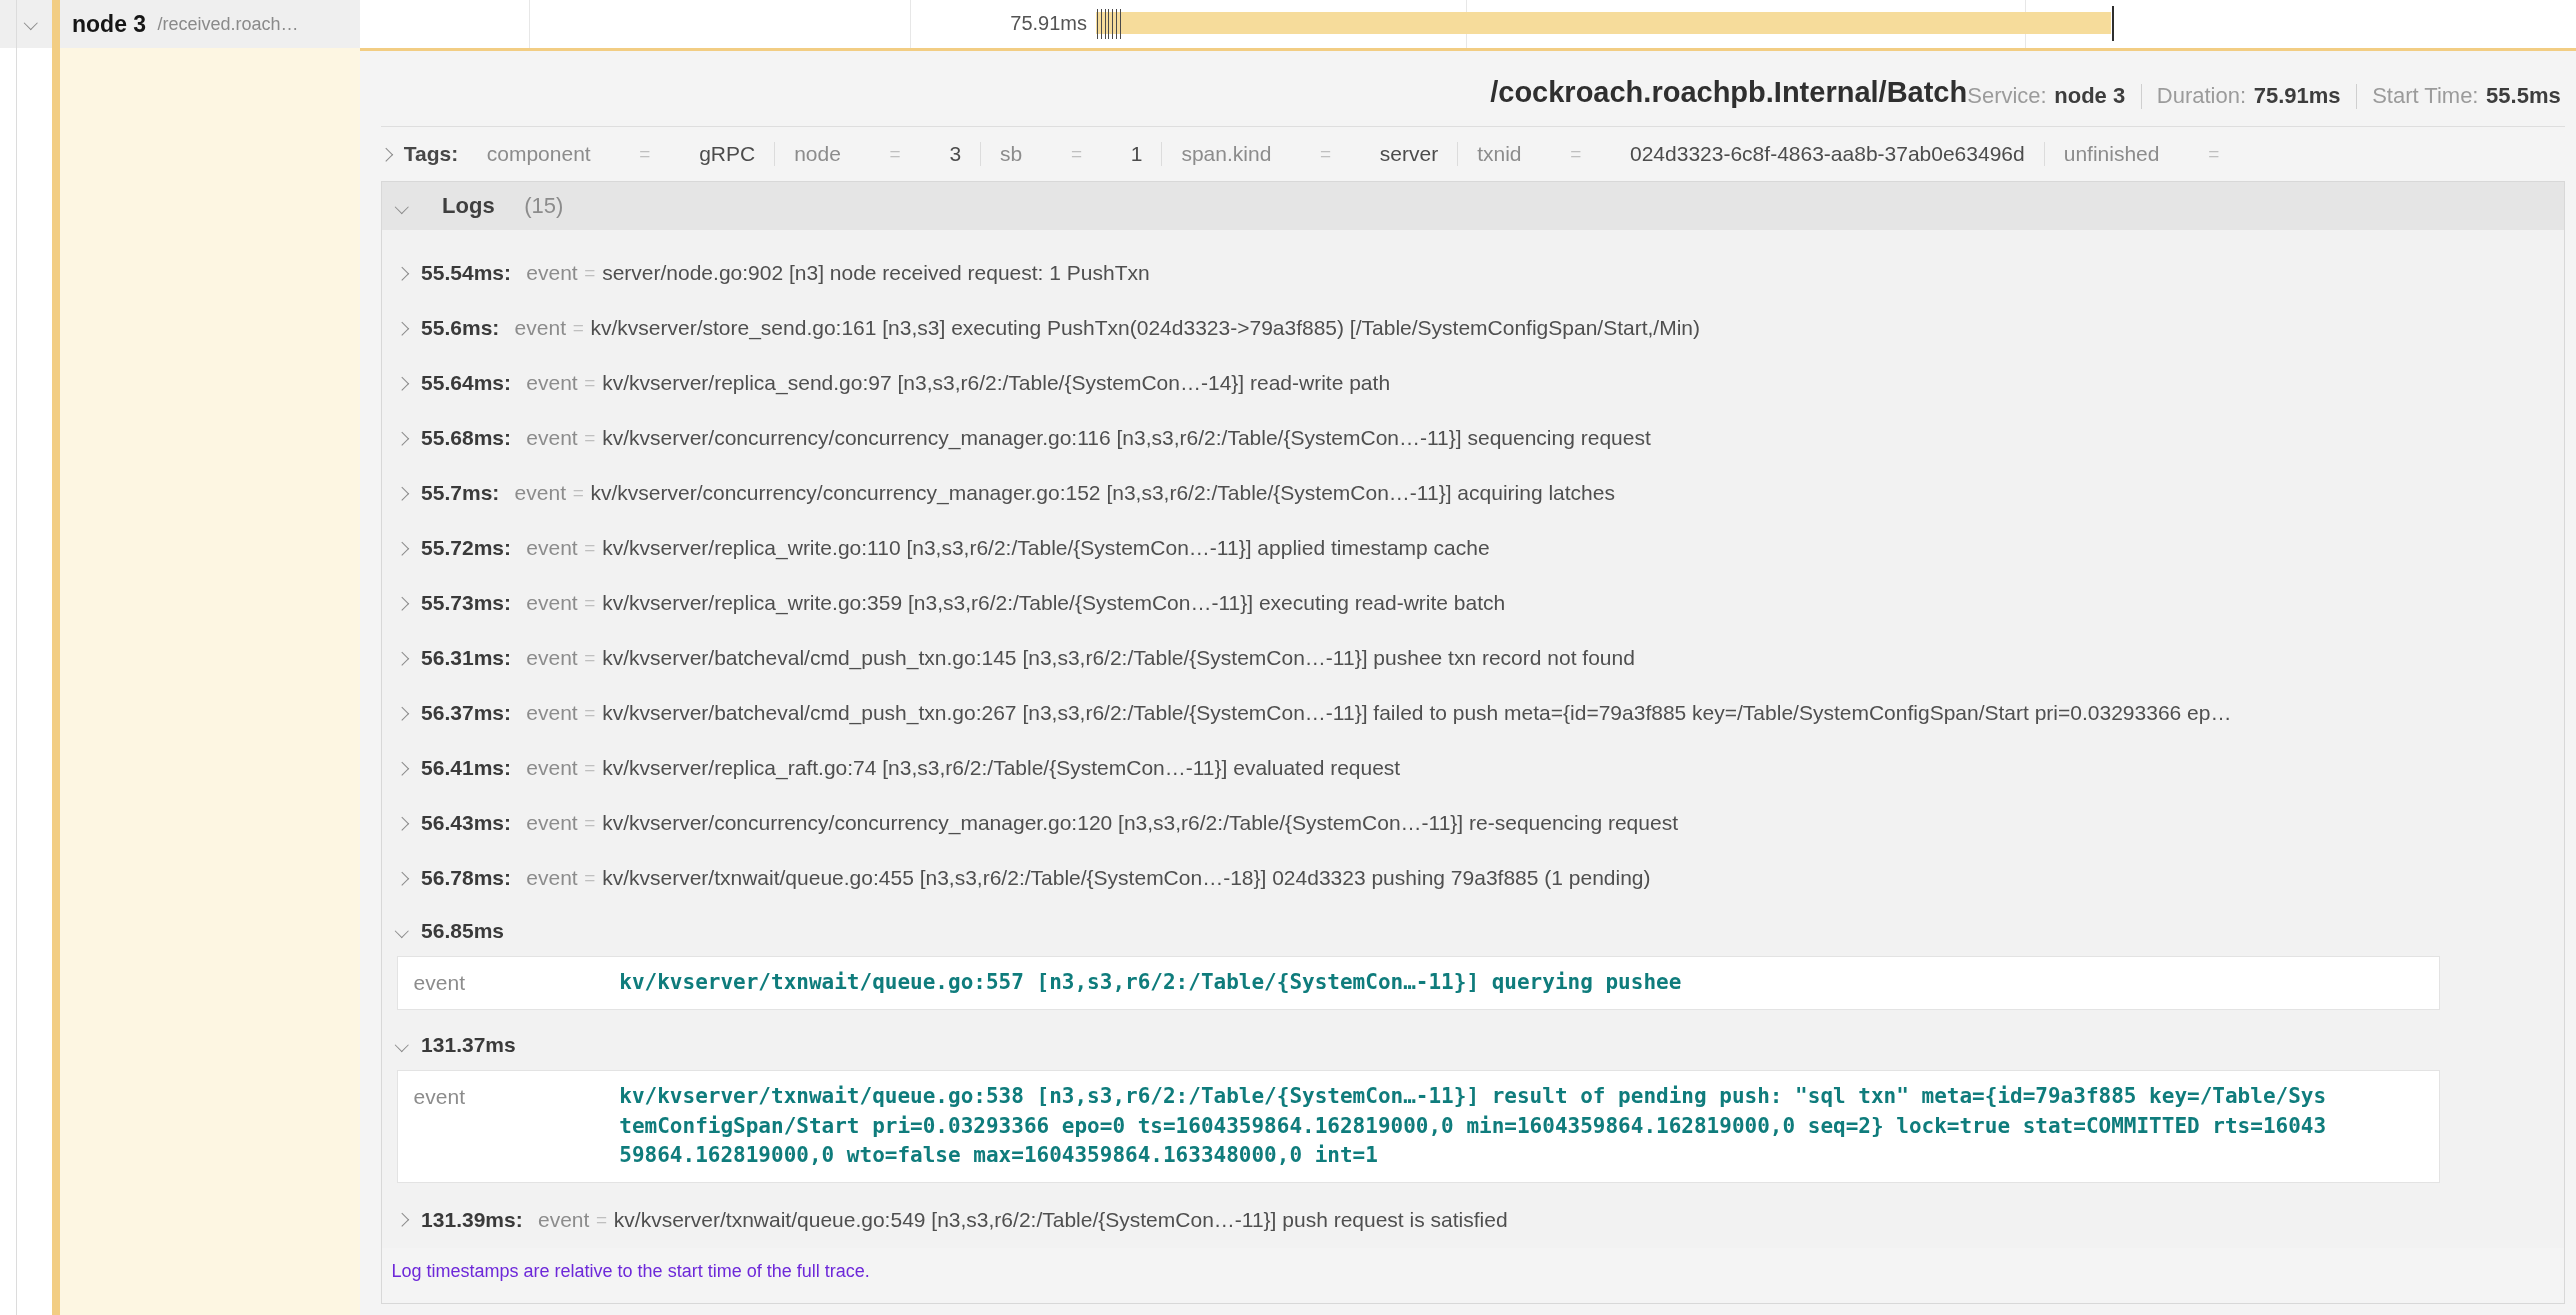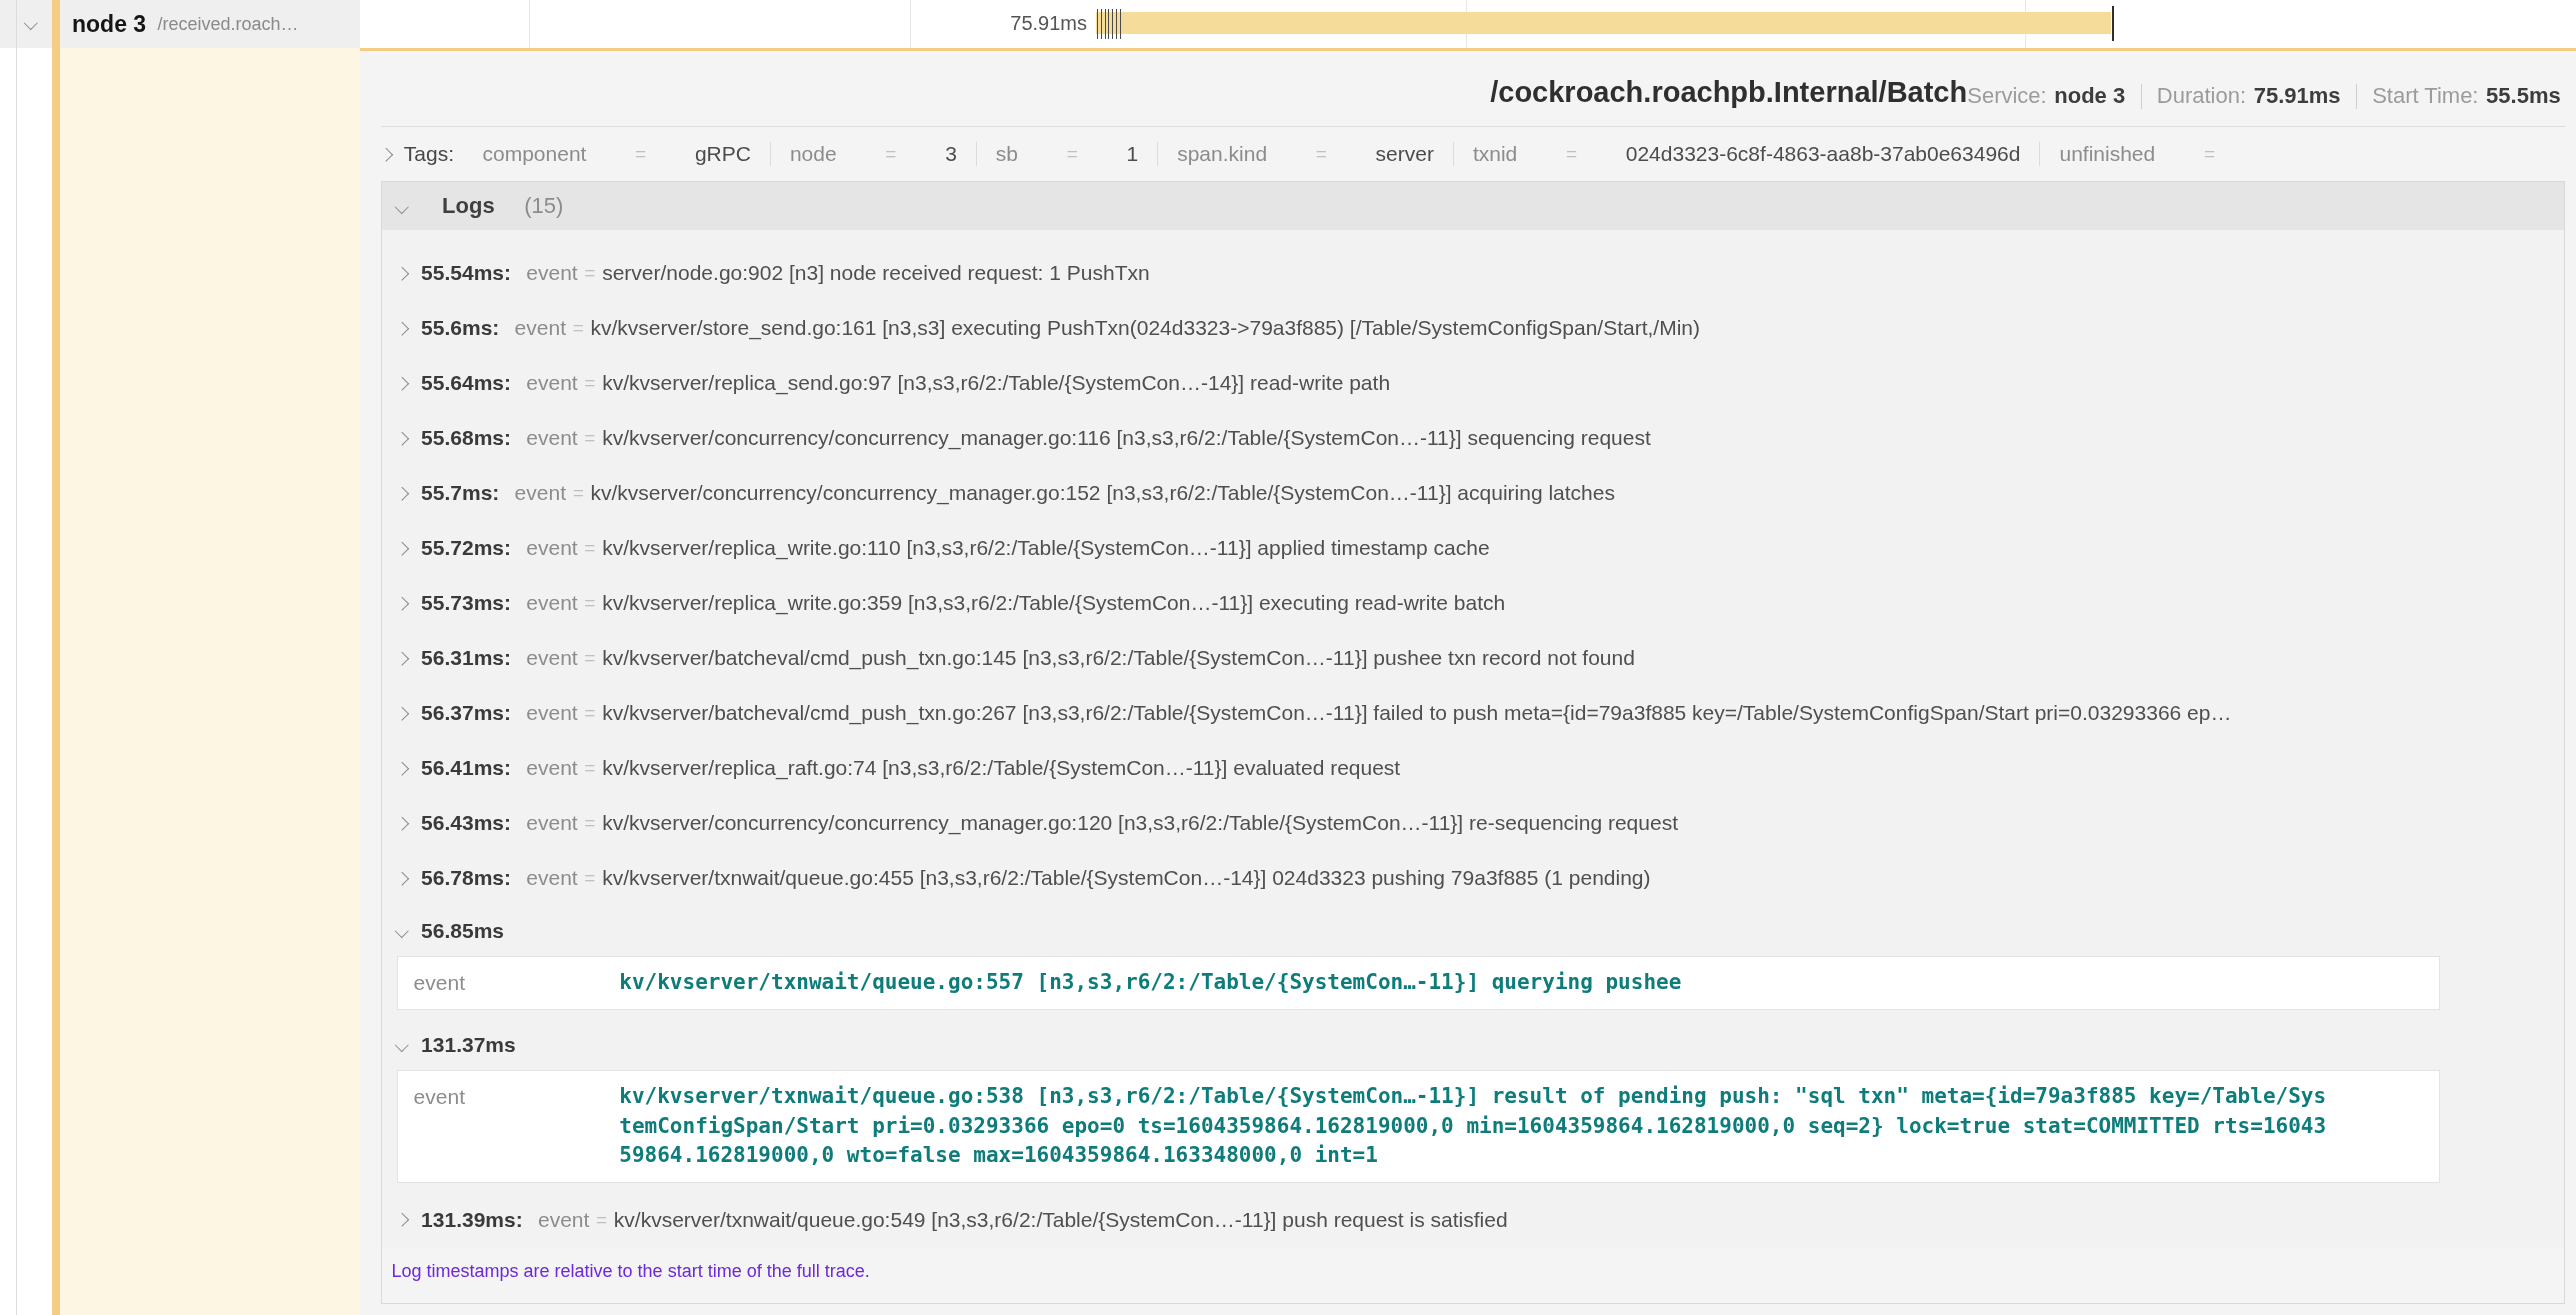--- a/index.html
+++ b/index.html
@@ -34,21 +34,21 @@
   .head-row { display:flex; justify-content:flex-end; align-items:flex-end; padding:25px 15.3px 0 21px; }
   .title { font-size:29px; font-weight:bold; color:#2f2f2f; }
   .meta { display:flex; align-items:center; font-size:22px; white-space:nowrap; }
   .meta .lbl { color:#9b9b9b; margin-right:7.6px; }
   .meta .val { color:#3d3d3d; font-weight:bold; }
   .meta .sep { width:1px; height:25px; background:#cfcfcf; margin:0 15.3px; }
   .head-divider { margin:17px 11.4px 0 21px; border-bottom:1px solid #dedede; }
 
   .tags-row { display:flex; align-items:center; padding:15.3px 0 13.3px 21px; font-size:21px; white-space:nowrap; }
   .tags-row .chev { margin-right:13.3px; }
-  .tags-label { font-weight:normal; color:#474747; margin-right:9.5px;text-align:center; }
+  .tags-label { font-weight:bold; color:#474747; margin-right:9.5px;text-align:center; }
   .tag-item { padding:0 19px; border-right:1px solid #dcdcdc; display:flex; align-items:center;gap:42px; }
   .tag-item:last-child { border-right:none; }
   .tag-key { color:#8c8c8c; }
   .tag-eq { color:#bfbfbf; margin:0 6.7px; font-size:19px; }
   .tag-val { color:#4c4c4c; }
 
   
   .logs-box { margin:1.9px 11.4px 0 21px; border:1px solid #d8d8d8; }
   .logs-header { height:48px; background:#e5e5e5; display:flex; align-items:center; padding-left:15.3px; font-size:22px;gap:22px; }
   .logs-header .chev { margin-right:13.3px; }
@@ -254,21 +254,21 @@
     <span class="log-key">event</span>
     <span class="log-eq">=</span>
     <span class="log-val">kv/kvserver/concurrency/concurrency_manager.go:120 [n3,s3,r6/2:/Table/{SystemCon…-11}] re-sequencing request</span>
   </div>
 
   <div class="log-row">
     <span class="chev right"></span>
     <span class="log-ts">56.78ms:</span>
     <span class="log-key">event</span>
     <span class="log-eq">=</span>
-    <span class="log-val">kv/kvserver/txnwait/queue.go:455 [n3,s3,r6/2:/Table/{SystemCon…-14}] 024d3323 pushing 79a3f885 (1 pending)</span>
+    <span class="log-val">kv/kvserver/txnwait/queue.go:455 [n3,s3,r6/2:/Table/{SystemCon…-18}] 024d3323 pushing 79a3f885 (1 pending)</span>
   </div>
 
   <div>
     <div class="exp-header">
       <span class="chev down"></span>
       <span class="exp-ts">56.85ms</span>
     </div>
     <div class="exp-table">
       <div class="exp-label">event</div>
       <div class="exp-value">kv/kvserver/txnwait/queue.go:557 [n3,s3,r6/2:/Table/{SystemCon…-11}] querying pushee</div>

